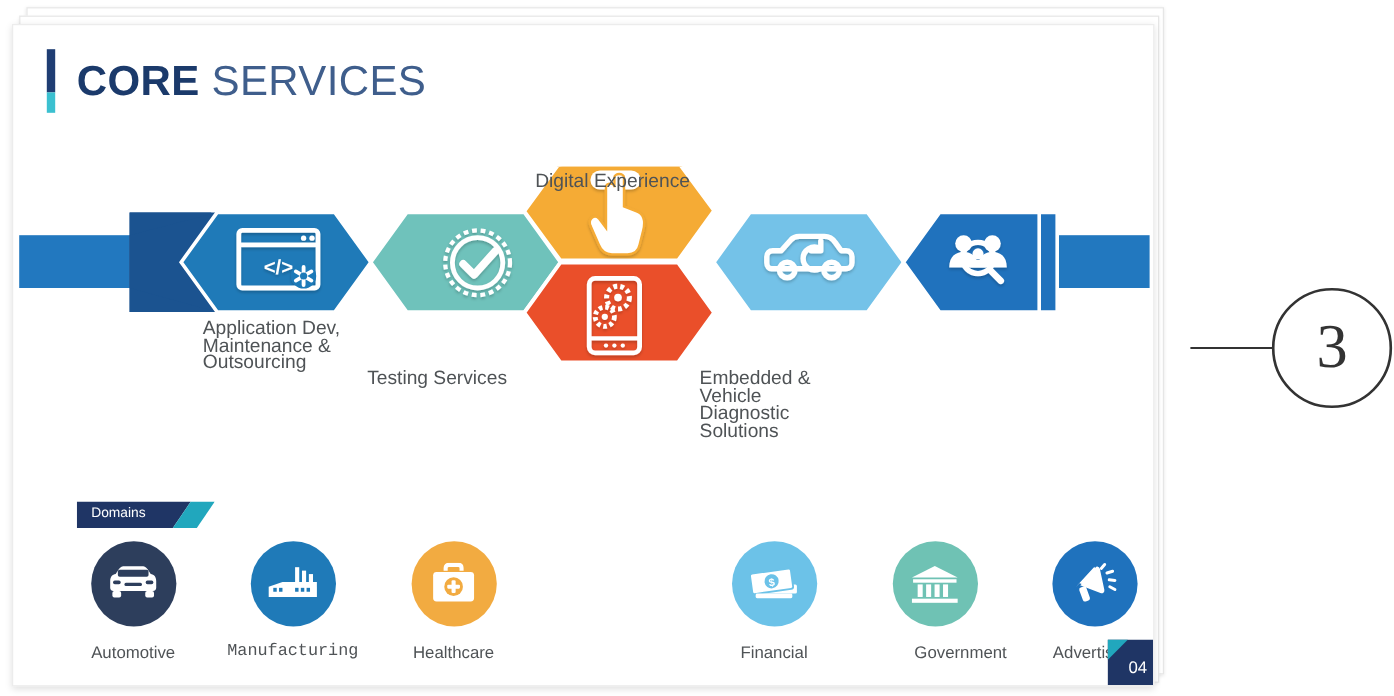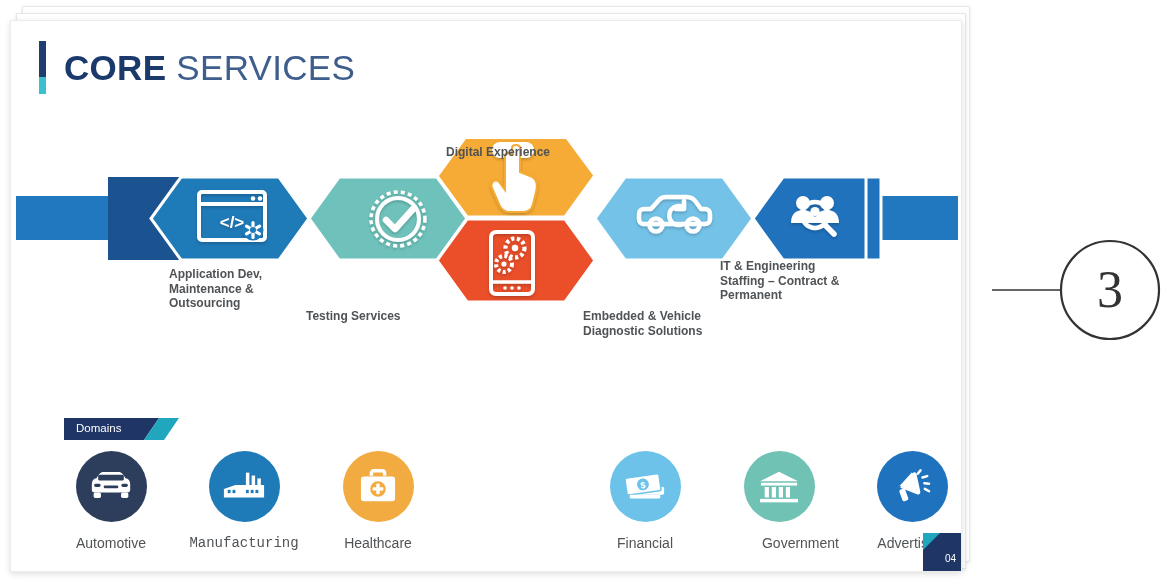--- a/index.html
+++ b/index.html
@@ -36,22 +36,22 @@
   .title-bar .tb-bot { position:absolute; left:0; top:36px; width:7px; height:17px; background:#3bc0d0; }
   .title-text { font-size: 35px; letter-spacing: 0.3px; color: #3f5e8c; white-space: nowrap; }
   .title-text .strong { font-weight: bold; color: #1b3a6b; }
   .title-text .light { font-weight: normal; color: #3f5e8c; }
 
   
   .band { position: absolute; left: 0; top: 118px; width: 952px; height: 260px; }
   .band svg { position: absolute; left: 0; top: 0; }
 
   .hexlabel {
-    position: absolute; font-size: 12px; line-height: 14.5px;
-    color: #4f5356; white-space: pre-line; font-weight: bold;
+    position: absolute; font-size: 16px; line-height: 14.5px;
+    color: #4f5356; white-space: pre-line;
   }
   .hl-appdev    { left: 158px; top: 128px; width: 130px; }
   .hl-testing   { left: 295px; top: 170px; width: 120px; }
   .hl-digital   { left: 435px; top: 6px;   width: 160px; }
   .hl-mobile    { left: 438px; top: 215px; width: 150px; }
   .hl-embedded  { left: 572px; top: 170px; width: 140px; }
   .hl-staffing  { left: 709px; top: 120px; width: 130px; }
 
   
   .domains-badge {
@@ -76,21 +76,21 @@
     margin-top: 13px; font-size: 14px; color: #4f5356; white-space: nowrap;
   }
 
   
   .corner {
     position: absolute; right: 0px; bottom: 0px; width: 38px; height: 38px;
   }
   .corner svg { position: absolute; left: 0; top: 0; }
   .corner span {
     position: absolute; right: 5px; bottom: 7px;
-    font-size: 10px; color: #ffffff;
+    font-size: 14px; color: #ffffff;
   }
 
   
   .marker { position: absolute; left: 988px; top: 238px; width: 174px; height: 104px; }
   .marker svg { position: absolute; left: 0; top: 0; }
   .marker .num {
     position: absolute; left: 97px; top: 22px; width: 50px; text-align: center;
     font-size: 52px; color: #333333; font-family: "Liberation Serif", serif; font-weight: normal;
   }
 </style>
@@ -205,23 +205,20 @@
         </g>
       </svg>
 
       <div class="hexlabel hl-appdev">Application Dev,
 Maintenance &amp;
 Outsourcing</div>
       <div class="hexlabel hl-testing">Testing Services</div>
       <div class="hexlabel hl-digital">Digital Experience</div>
       <div class="hexlabel hl-embedded">Embedded  &amp; Vehicle
 Diagnostic Solutions</div>
-      <div class="hexlabel hl-staffing">IT &amp; Engineering
-Staffing – Contract &amp;
-Permanent</div>
     </div>
 
     <div class="domains-badge">
       <svg width="115" height="22" viewBox="0 0 115 22">
         <polygon points="0,0 95,0 80,22 0,22" fill="#1f3565"></polygon>
         <polygon points="95,0 115,0 100,22 80,22" fill="#21a7bd"></polygon>
       </svg>
       <span>Domains</span>
     </div>
 

